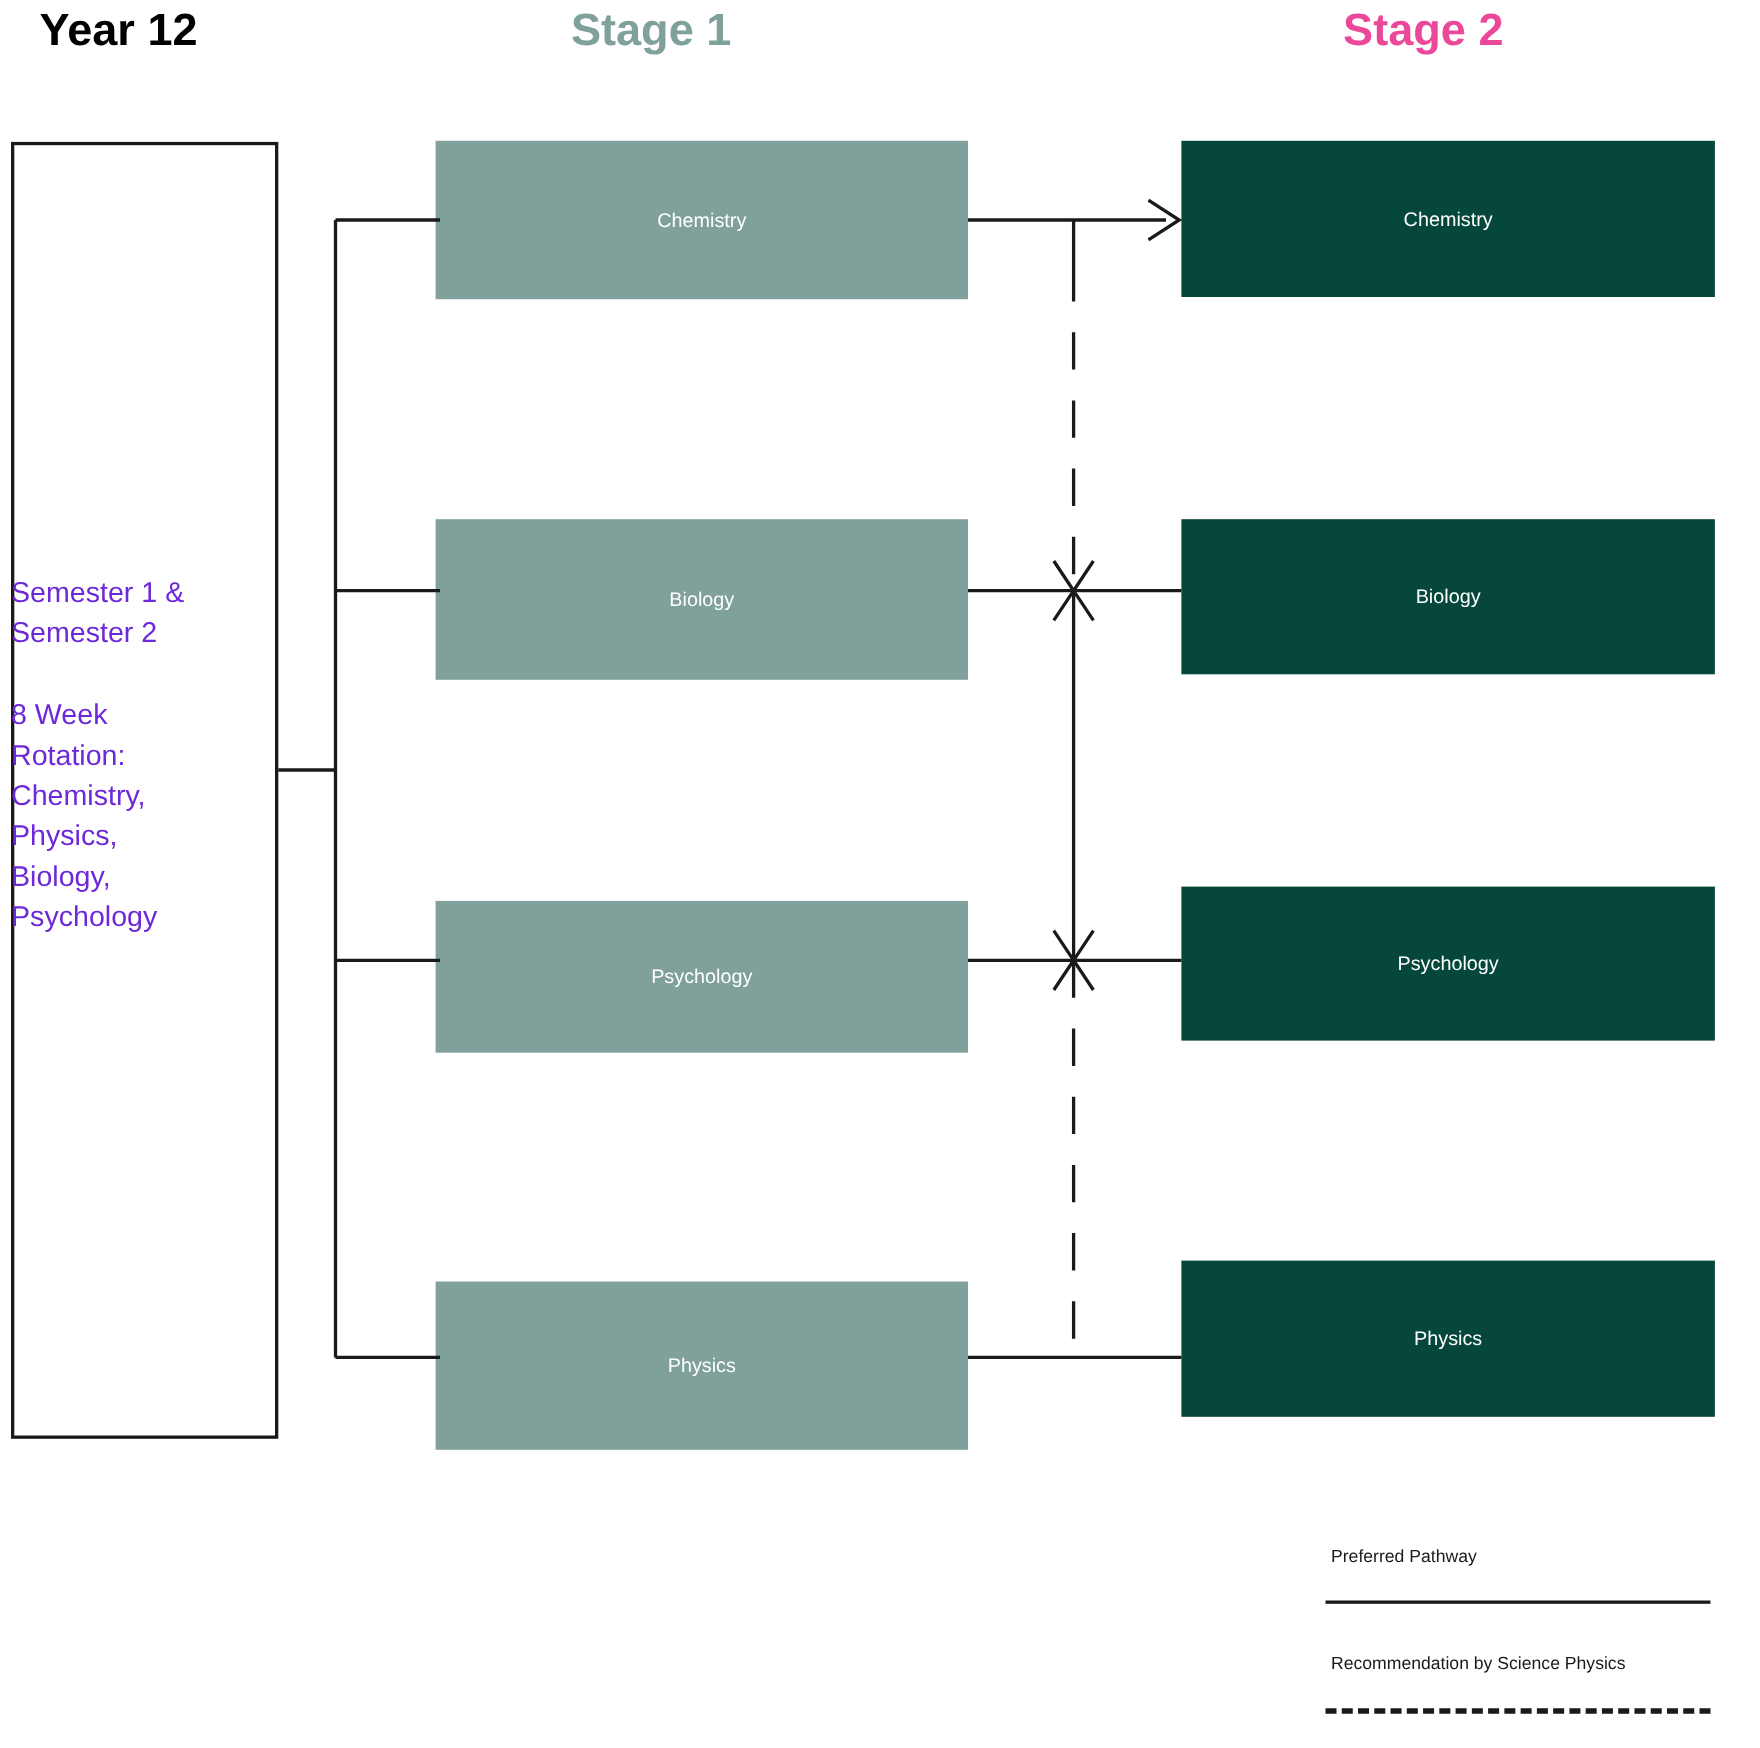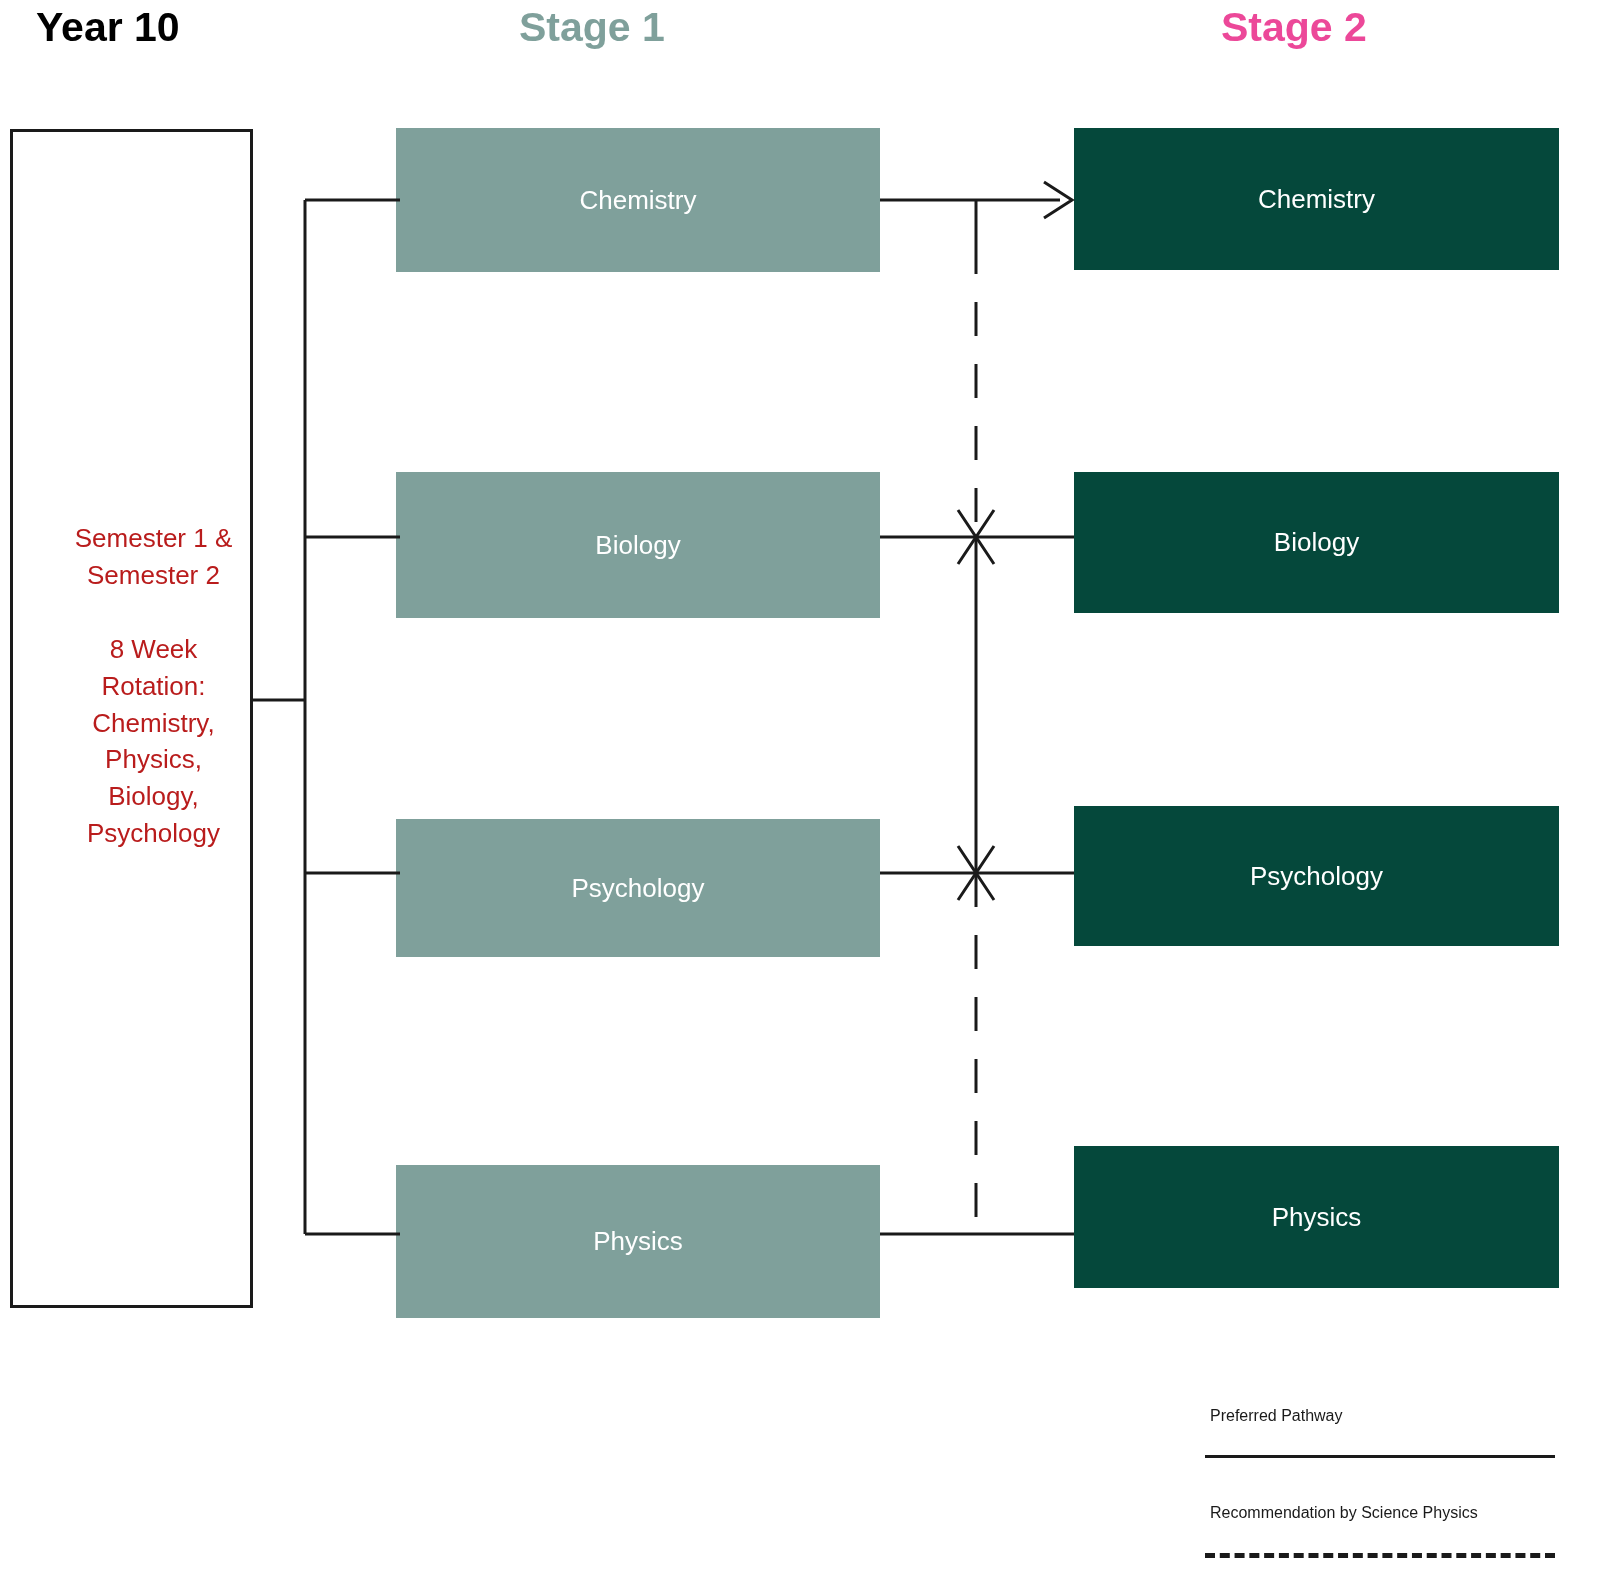--- a/index.html
+++ b/index.html
@@ -51,35 +51,35 @@
     height: 1179px;
     border: 3px solid #1a1a1a;
     box-sizing: border-box;
     background: #ffffff;
   }
   #year10-text {
     position: absolute;
     left: 10px;
     top: 520px;
     width: 287px;
-    text-align: center;
+    text-align: left;
     font-size: 26px;
     line-height: 1.42;
-    color: #b91c1c;
+    color: #6d28d9;
     white-space: pre-line;
   }
 
   
   .subject-box {
     position: absolute;
     display: flex;
     align-items: center;
     justify-content: center;
     color: #ffffff;
-    font-size: 26px;
+    font-size: 18px;
     box-sizing: border-box;
   }
   .stage1-box { background: #7FA09B; left: 396px; width: 484px; }
   .stage2-box { background: #05483B; left: 1074px; width: 485px; }
 
   
   #s1-chemistry  { top: 128px;  height: 144px; }
   #s1-biology    { top: 472px;  height: 146px; }
   #s1-psychology { top: 819px;  height: 138px; }
   #s1-physics    { top: 1165px; height: 153px; }
@@ -126,21 +126,21 @@
     width: 350px;
     height: 0;
     border-top: 5px dashed #1a1a1a;
   }
 </style>
 </head>
 <body>
 
 <div id="canvas">
 
-  <div class="col-header" id="header-year10">Year 10</div>
+  <div class="col-header" id="header-year10">Year 12</div>
   <div class="col-header" id="header-stage1">Stage 1</div>
   <div class="col-header" id="header-stage2">Stage 2</div>
 
   <div id="year10-box"></div>
   <div id="year10-text">Semester 1 &amp;
 Semester 2
 
 8 Week
 Rotation:
 Chemistry,

